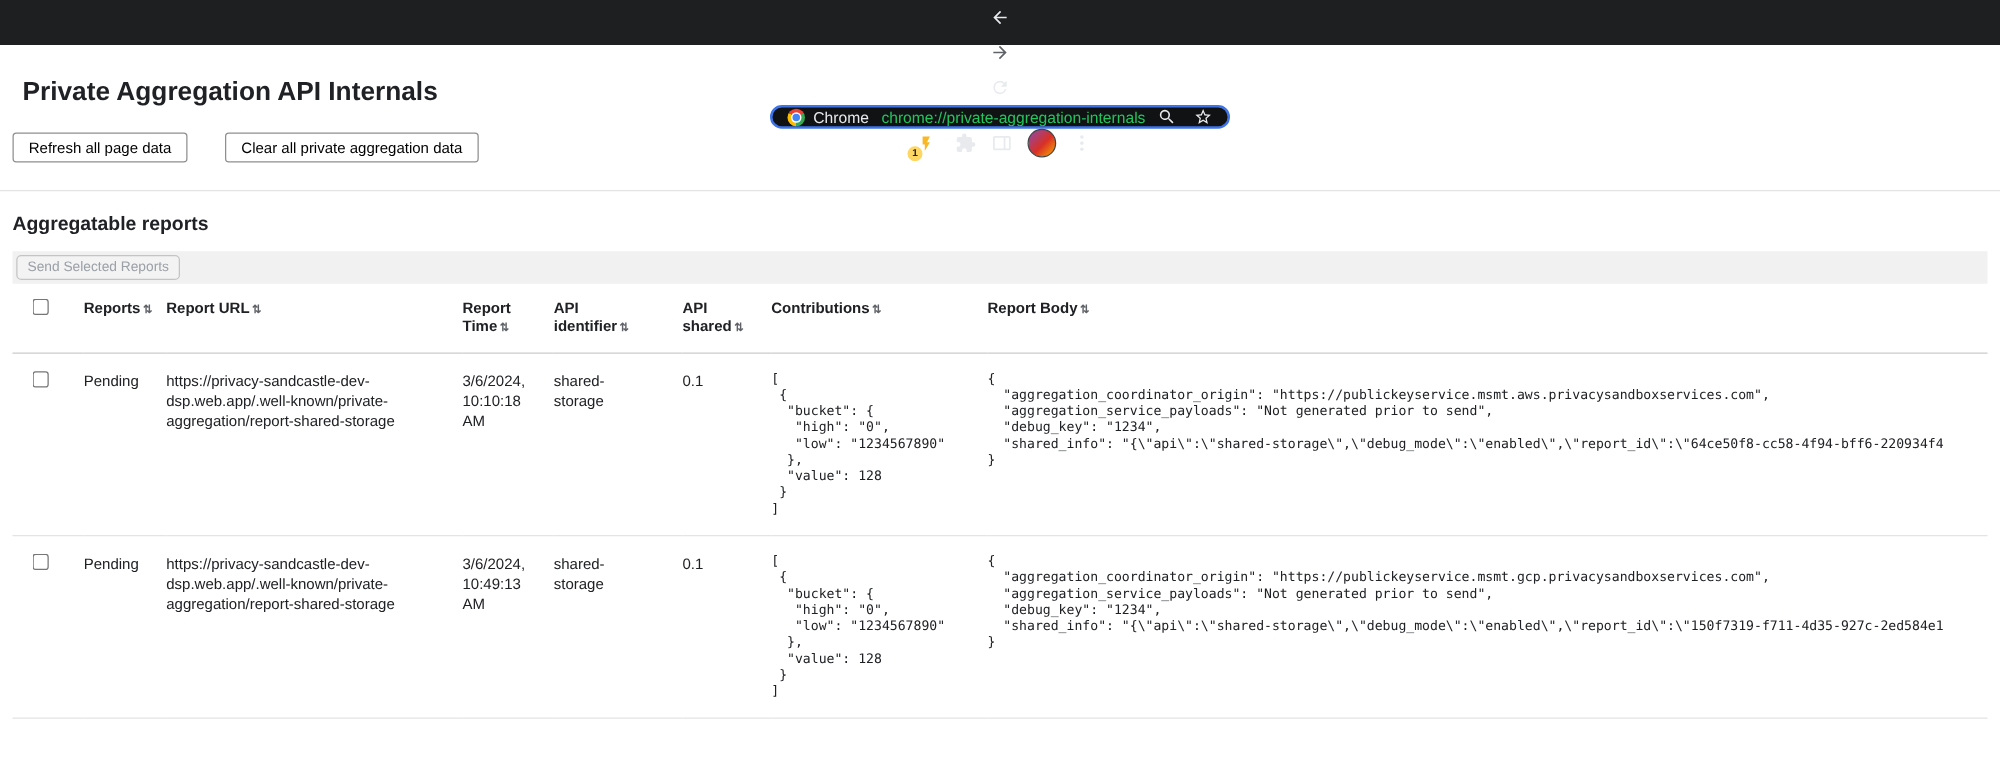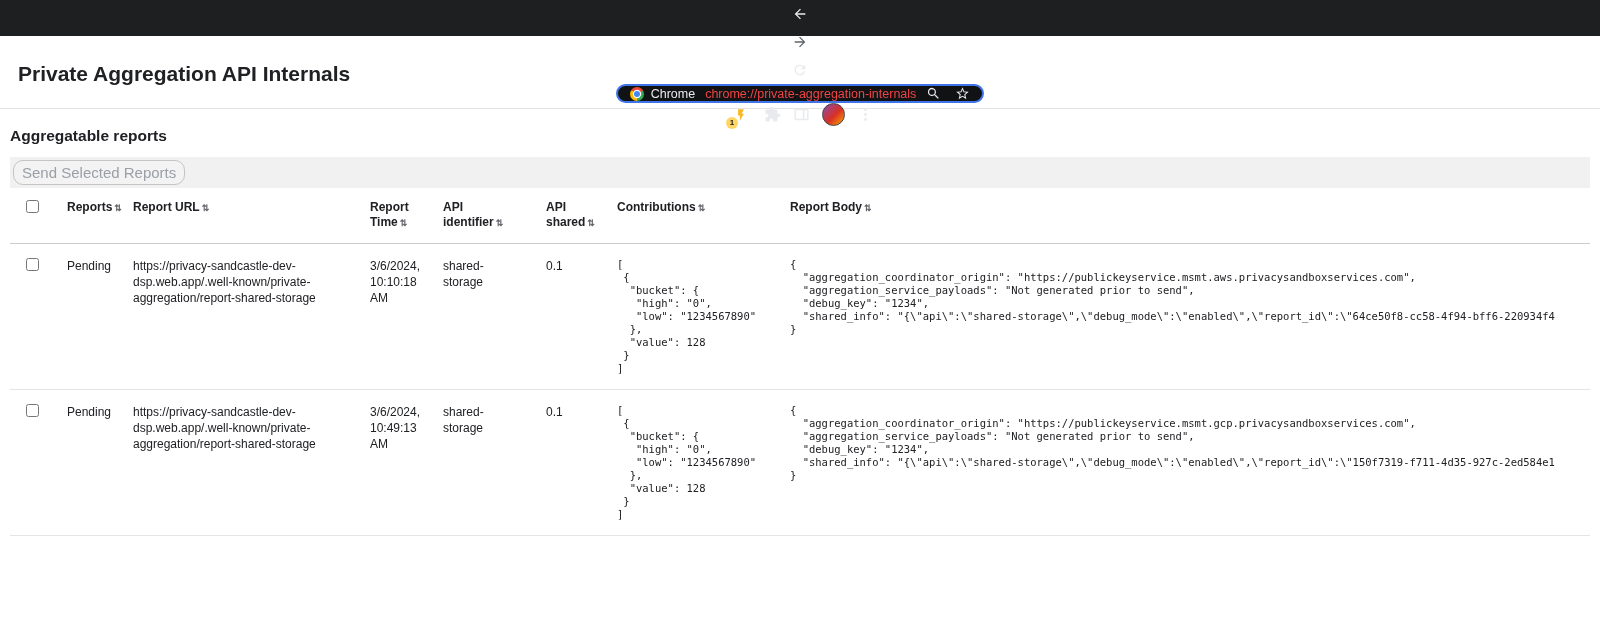--- a/index.html
+++ b/index.html
@@ -17,21 +17,21 @@
 
   .omnibox { flex: 1; min-width: 0; height: 27px; margin: 0 8px; background: #111214;
     border: 2px solid #3e74e8; border-radius: 15px; display: flex; align-items: center;
     padding: 0 12px; }
   .chrome-logo { position: relative; width: 14px; height: 14px; border-radius: 50%;
     flex: 0 0 auto;
     background: conic-gradient(from -60deg, #ea4335 0 120deg, #34a853 120deg 240deg, #fbbc05 240deg 360deg); }
   .chrome-logo::after { content: ""; position: absolute; left: 4px; top: 4px; width: 6px;
     height: 6px; border-radius: 50%; background: #4285f4; box-shadow: 0 0 0 1.2px #fff; }
   .site-label { color: #e8eaed; font-size: 12.5px; margin: 0 10px 0 7px; white-space: nowrap; }
-  .omnibox .url { color: #ef4444; font-size: 12.5px; flex: 1; white-space: nowrap;
+  .omnibox .url { color: #22c55e; font-size: 12.5px; flex: 1; white-space: nowrap;
     overflow: hidden; }
   .omni-icons { display: flex; align-items: center; gap: 14px; margin-left: 10px; }
   .omni-icons svg { width: 15px; height: 15px; fill: #e8eaed; display: block; }
 
   .toolbar-right { display: flex; align-items: center; gap: 12px; padding-left: 4px; }
   .ext-wrap { position: relative; width: 22px; height: 22px; display: flex;
     align-items: center; justify-content: center; }
   .ext-wrap svg { width: 14px; height: 14px; fill: #f9ab00; opacity: .85; }
   .badge { position: absolute; left: -4px; bottom: -3px; width: 12px; height: 12px;
     border-radius: 50%; background: #fdd663; color: #202124; font-size: 8px;
@@ -45,22 +45,22 @@
   .page { padding: 0 10px; }
   h1 { font-size: 21px; font-weight: 700; margin: 26px 8px 20px; color: #202124; }
   .btn-row { display: flex; }
   .btn-row button { font-size: 12px; padding: 4px 12px; background: #fff;
     border: 1px solid #8f8f8f; border-radius: 3px; color: #000; cursor: pointer; }
   .btn-row button + button { margin-left: 30px; }
   .divider { border: none; border-top: 1px solid #e3e3e3; margin: 22px -10px 0; }
   h2 { font-size: 15.5px; font-weight: 700; margin: 18px 0 12px; }
 
   .table-toolbar { background: #f1f1f1; padding: 3px 3px; }
-  .send-btn { font-size: 15px; padding: 3px 8px; color: #9aa0a6; background: #f3f3f3;
-    border: 1px solid #c4c4c4; border-radius: 10px; }
+  .send-btn { font-size: 11px; padding: 3px 8px; color: #9aa0a6; background: #f3f3f3;
+    border: 1px solid #c4c4c4; border-radius: 4px; }
 
   table { width: 100%; border-collapse: collapse; table-layout: fixed; }
   th { text-align: left; vertical-align: top; font-size: 12px; font-weight: 700;
     line-height: 15px; padding: 12px 8px 12px 0; border-bottom: 1px solid #cccccc;
     cursor: pointer; }
   td { vertical-align: top; font-size: 12px; line-height: 16px;
     padding: 14px 8px 14px 0; border-bottom: 1px solid #e4e4e4; }
   .cell-check { padding-left: 16px; padding-right: 0; }
   input[type="checkbox"] { width: 13px; height: 13px; }
   .col-url, .cell-url { padding-right: 30px; overflow-wrap: break-word; word-break: break-word; }
@@ -131,20 +131,24 @@
           <circle cx="12" cy="12" r="2"></circle>
           <circle cx="12" cy="19" r="2"></circle>
         </svg>
     </span>
   </div>
 </div>
 
 <div class="page">
   <h1>Private Aggregation API Internals</h1>
 
+  <div class="btn-row">
+    <button>Refresh all page data</button>
+    <button>Clear all private aggregation data</button>
+  </div>
 
   <hr class="divider">
 
   <h2>Aggregatable reports</h2>
 
   <div class="table-toolbar">
     <button class="send-btn" disabled="">Send Selected Reports</button>
   </div>
 
   <table>

